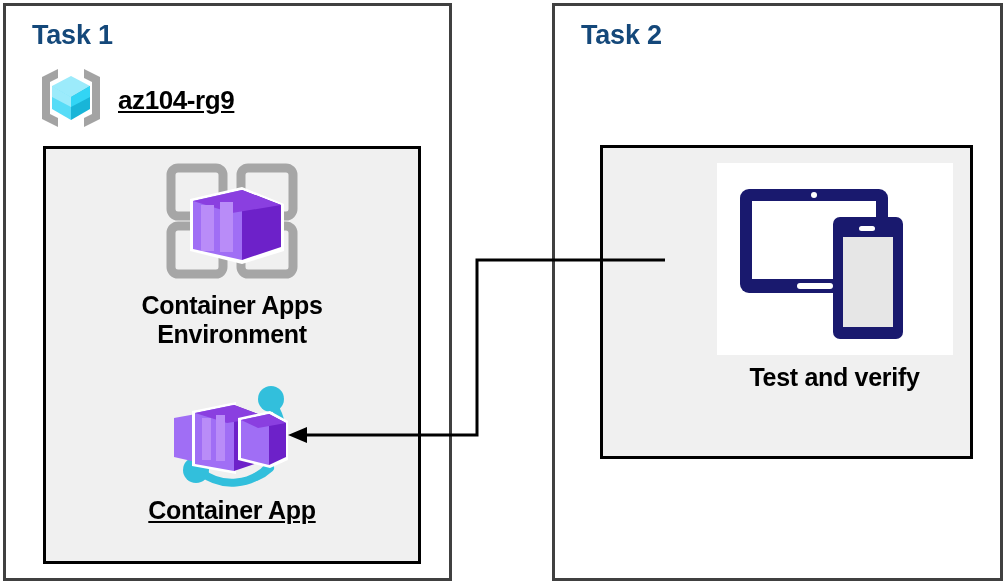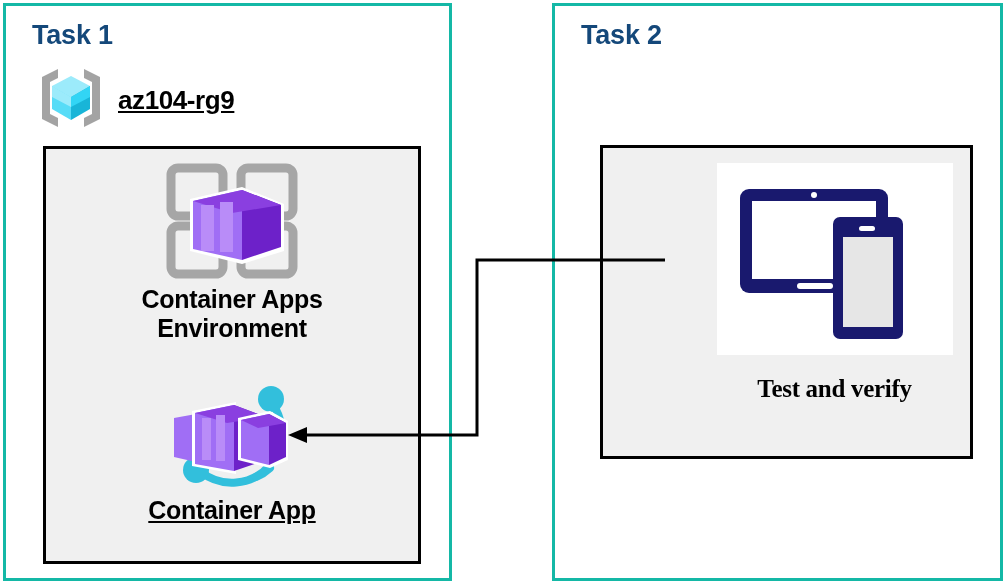--- a/index.html
+++ b/index.html
@@ -14,21 +14,21 @@
     position: relative;
     width: 1006px;
     height: 584px;
     background: #ffffff;
   }
 
   
   .panel {
     position: absolute;
     background: #ffffff;
-    border: 3px solid #14b8a6;
+    border: 3px solid #404040;
   }
   #panel-task1 { left: 3px;   top: 3px; width: 449px; height: 578px; }
   #panel-task2 { left: 552px; top: 3px; width: 451px; height: 578px; }
 
   .panel-title {
     position: absolute;
     left: 26px;
     top: 14px;
     font-size: 27px;
     font-weight: bold;
@@ -74,26 +74,26 @@
   .caption {
     font-size: 25px;
     font-weight: bold;
     color: #000000;
     text-align: center;
     line-height: 1.16;
     letter-spacing: -0.3px;
     white-space: pre-line;
   }
   #stack-env  { left: 37px; top: 155px; width: 378px; }
-  #stack-env .caption { }
+  #stack-env .caption { margin-top: 6px; }
   #stack-app  { left: 37px; top: 372px; width: 378px; text-decoration: underline; }
   #stack-app .caption { margin-top: 4px; }
 
   #stack-test { left: 45px; top: 15px; width: 373px; }
-  #stack-test .caption { margin-top: 19px; font-family: Liberation Serif, serif; }
+  #stack-test .caption { margin-top: 8px; }
 
   
   .white-plate {
     background: #ffffff;
     display: flex;
     align-items: center;
     justify-content: center;
   }
 
   

